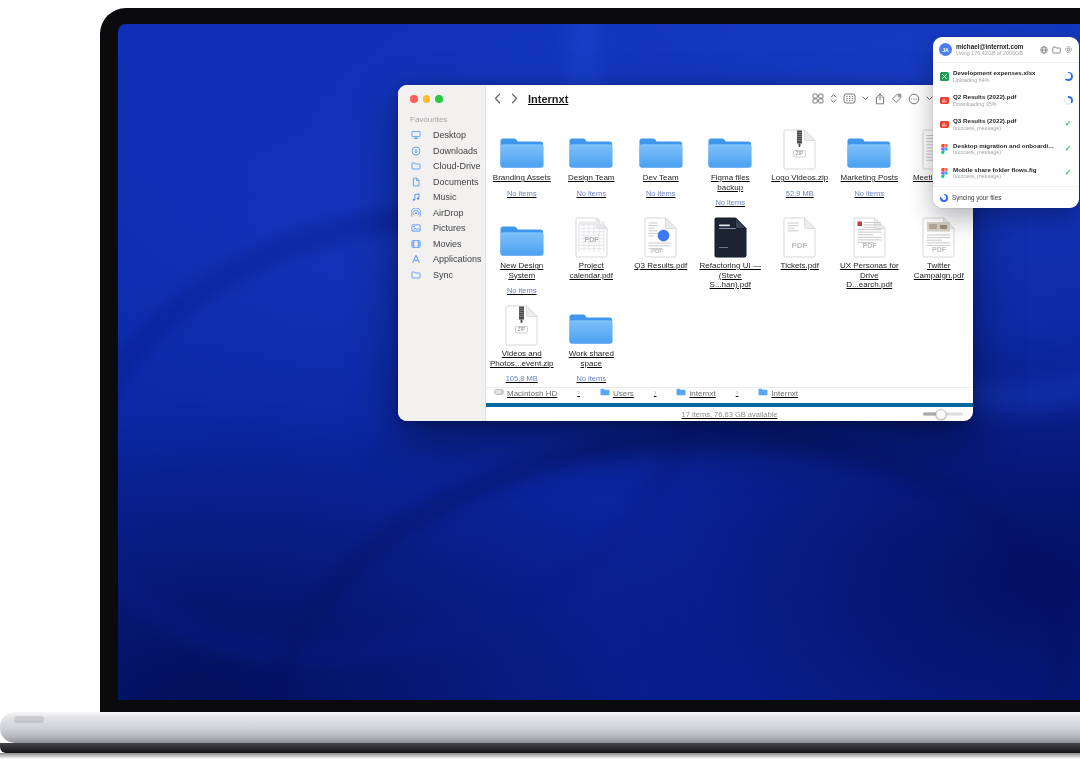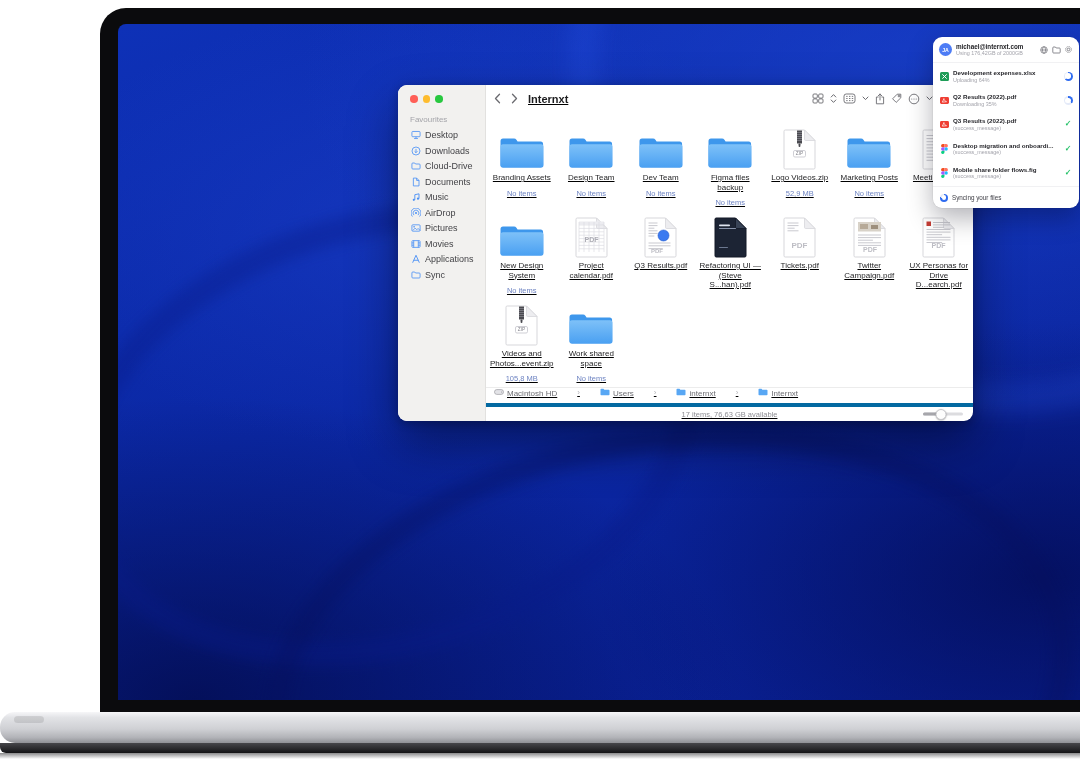--- a/index.html
+++ b/index.html
@@ -29,21 +29,21 @@
     border-radius:0 0 0 6px;}
   .base-fade{position:absolute;left:0;top:753px;width:1080px;height:6px;background:linear-gradient(rgba(20,20,22,.5),rgba(20,20,22,0));}
 
   
   .fwin{position:absolute;left:280px;top:61px;width:575px;height:336px;background:#ffffff;border-radius:9px;
     box-shadow:0 22px 50px rgba(0,0,10,.45),0 2px 10px rgba(0,0,10,.28);display:flex;overflow:hidden;}
   .sidebar{width:88px;min-width:88px;background:#f2f1ef;border-right:1px solid #e2e1df;padding:10px 0 0 12px;box-sizing:border-box;}
   .tl{display:flex;gap:5px;margin-bottom:12px;}
   .tl-dot{width:7.5px;height:7.5px;border-radius:50%;display:inline-block;}
   .sb-sec{font-size:8px;color:#a4a4a9;margin:2px 0 4px;}
-  .sb-item{display:flex;align-items:center;gap:4px;height:15.5px;font-size:9px;color:#434347;cursor:default;}
+  .sb-item{display:flex;align-items:center;gap:12px;height:15.5px;font-size:9px;color:#434347;cursor:default;}
   .sb-ico{width:11px;height:11px;display:flex;align-items:center;justify-content:center;color:#4a90f5;flex:none;}
   .sb-label{white-space:nowrap;}
 
   .main{flex:1;display:flex;flex-direction:column;min-width:0;text-decoration:underline;}
   .toolbar{height:27px;min-height:27px;display:flex;align-items:center;padding:0 8px 0 6px;color:#7e7e84;}
   .tb-nav{display:flex;align-items:center;gap:10px;margin-left:2px;}
   .tb-btn{display:inline-flex;align-items:center;justify-content:center;color:#6b6b70;}
   .tb-title{font-size:11px;font-weight:bold;color:#1d1d1f;margin-left:10px;}
   .tb-actions{margin-left:auto;display:flex;align-items:center;gap:6px;}
 
@@ -483,52 +483,52 @@
                   <text x="16.5" y="31" font-size="8" font-weight="bold" fill="#bdbdc4" text-anchor="middle" font-family="Liberation Sans, sans-serif">PDF</text>
                 </svg>
               </span>
               <div class="file-name">Tickets.pdf</div>
             </div>
             <div class="file">
               <span class="file-ico">
                 <svg width="33" height="41" viewBox="0 0 33 41">
                   <path d="M1 2.2 Q1 1 2.2 1 H21.5 L32 11.5 V38.8 Q32 40 30.8 40 H2.2 Q1 40 1 38.8 Z" fill="#ffffff" stroke="#d7d7db" stroke-width="1"></path>
                   <path d="M21.5 1 L32 11.5 H22.7 Q21.5 11.5 21.5 10.3 Z" fill="#ededf0" stroke="#d7d7db" stroke-width=".8"></path>
-                  <rect x="5" y="5" width="23" height="9.5" fill="#d8d2c8"></rect>
-                  <rect x="7" y="7" width="8" height="5" fill="#b7aa98"></rect>
-                  <rect x="18" y="8" width="7" height="4" fill="#9d8f7d"></rect>
-                  <path d="M5 18 h23" stroke="#c9c9cf" stroke-width="1"></path>
-                  <path d="M5 20.6 h23" stroke="#c9c9cf" stroke-width="1"></path>
-                  <path d="M5 23.2 h14.950000000000001" stroke="#c9c9cf" stroke-width="1"></path>
-                  <path d="M5 25.8 h23" stroke="#c9c9cf" stroke-width="1"></path>
-                  <path d="M5 28.4 h23" stroke="#c9c9cf" stroke-width="1"></path>
-                  <text x="17" y="35" font-size="7" font-weight="bold" fill="#bdbdc4" text-anchor="middle" font-family="Liberation Sans, sans-serif">PDF</text>
-                </svg>
-              </span>
-              <div class="file-name">Twitter Campaign.pdf</div>
-            </div>
-            <div class="file">
-              <span class="file-ico">
-                <svg width="33" height="41" viewBox="0 0 33 41">
-                  <path d="M1 2.2 Q1 1 2.2 1 H21.5 L32 11.5 V38.8 Q32 40 30.8 40 H2.2 Q1 40 1 38.8 Z" fill="#ffffff" stroke="#d7d7db" stroke-width="1"></path>
-                  <path d="M21.5 1 L32 11.5 H22.7 Q21.5 11.5 21.5 10.3 Z" fill="#ededf0" stroke="#d7d7db" stroke-width=".8"></path>
                   <rect x="4.5" y="4.5" width="4.5" height="4.5" fill="#c43c35"></rect>
                   <path d="M11 5.5 h17" stroke="#c9c9cf" stroke-width="1"></path>
                   <path d="M11 7.9 h17" stroke="#c9c9cf" stroke-width="1"></path>
                   <path d="M11 10.3 h11.05" stroke="#c9c9cf" stroke-width="1"></path>
                   <path d="M4.5 12.5 h24" stroke="#c9c9cf" stroke-width="1"></path>
                   <path d="M4.5 15.1 h24" stroke="#c9c9cf" stroke-width="1"></path>
                   <path d="M4.5 17.7 h15.600000000000001" stroke="#c9c9cf" stroke-width="1"></path>
                   <path d="M4.5 20.3 h24" stroke="#c9c9cf" stroke-width="1"></path>
                   <path d="M4.5 22.9 h24" stroke="#c9c9cf" stroke-width="1"></path>
                   <path d="M4.5 25.5 h15.600000000000001" stroke="#c9c9cf" stroke-width="1"></path>
                   <text x="16.5" y="31" font-size="7" font-weight="bold" fill="#bdbdc4" text-anchor="middle" font-family="Liberation Sans, sans-serif">PDF</text>
                 </svg>
               </span>
               <div class="file-name">UX Personas for Drive D...earch.pdf</div>
+            </div>
+            <div class="file">
+              <span class="file-ico">
+                <svg width="33" height="41" viewBox="0 0 33 41">
+                  <path d="M1 2.2 Q1 1 2.2 1 H21.5 L32 11.5 V38.8 Q32 40 30.8 40 H2.2 Q1 40 1 38.8 Z" fill="#ffffff" stroke="#d7d7db" stroke-width="1"></path>
+                  <path d="M21.5 1 L32 11.5 H22.7 Q21.5 11.5 21.5 10.3 Z" fill="#ededf0" stroke="#d7d7db" stroke-width=".8"></path>
+                  <rect x="5" y="5" width="23" height="9.5" fill="#d8d2c8"></rect>
+                  <rect x="7" y="7" width="8" height="5" fill="#b7aa98"></rect>
+                  <rect x="18" y="8" width="7" height="4" fill="#9d8f7d"></rect>
+                  <path d="M5 18 h23" stroke="#c9c9cf" stroke-width="1"></path>
+                  <path d="M5 20.6 h23" stroke="#c9c9cf" stroke-width="1"></path>
+                  <path d="M5 23.2 h14.950000000000001" stroke="#c9c9cf" stroke-width="1"></path>
+                  <path d="M5 25.8 h23" stroke="#c9c9cf" stroke-width="1"></path>
+                  <path d="M5 28.4 h23" stroke="#c9c9cf" stroke-width="1"></path>
+                  <text x="17" y="35" font-size="7" font-weight="bold" fill="#bdbdc4" text-anchor="middle" font-family="Liberation Sans, sans-serif">PDF</text>
+                </svg>
+              </span>
+              <div class="file-name">Twitter Campaign.pdf</div>
             </div>
             <div class="file">
               <span class="file-ico">
                 <svg width="33" height="41" viewBox="0 0 33 41">
                   <path d="M1 2.2 Q1 1 2.2 1 H21.5 L32 11.5 V38.8 Q32 40 30.8 40 H2.2 Q1 40 1 38.8 Z" fill="#fff" stroke="#d7d7db" stroke-width="1"></path>
                   <path d="M21.5 1 L32 11.5 H22.7 Q21.5 11.5 21.5 10.3 Z" fill="#ededf0" stroke="#d7d7db" stroke-width=".8"></path>
                   <rect x="14" y="1.5" width="5" height="13" fill="#4a4a50"></rect>
                   <path d="M14 3.5 h5 M14 5.5 h5 M14 7.5 h5 M14 9.5 h5 M14 11.5 h5" stroke="#8a8a92" stroke-width=".7"></path>
                   <rect x="15.6" y="14.5" width="1.8" height="3.6" rx=".8" fill="#4a4a50"></rect>
                   <rect x="10.5" y="21.5" width="12" height="6.5" rx="1.4" fill="none" stroke="#c3c3ca" stroke-width=".8"></rect>

